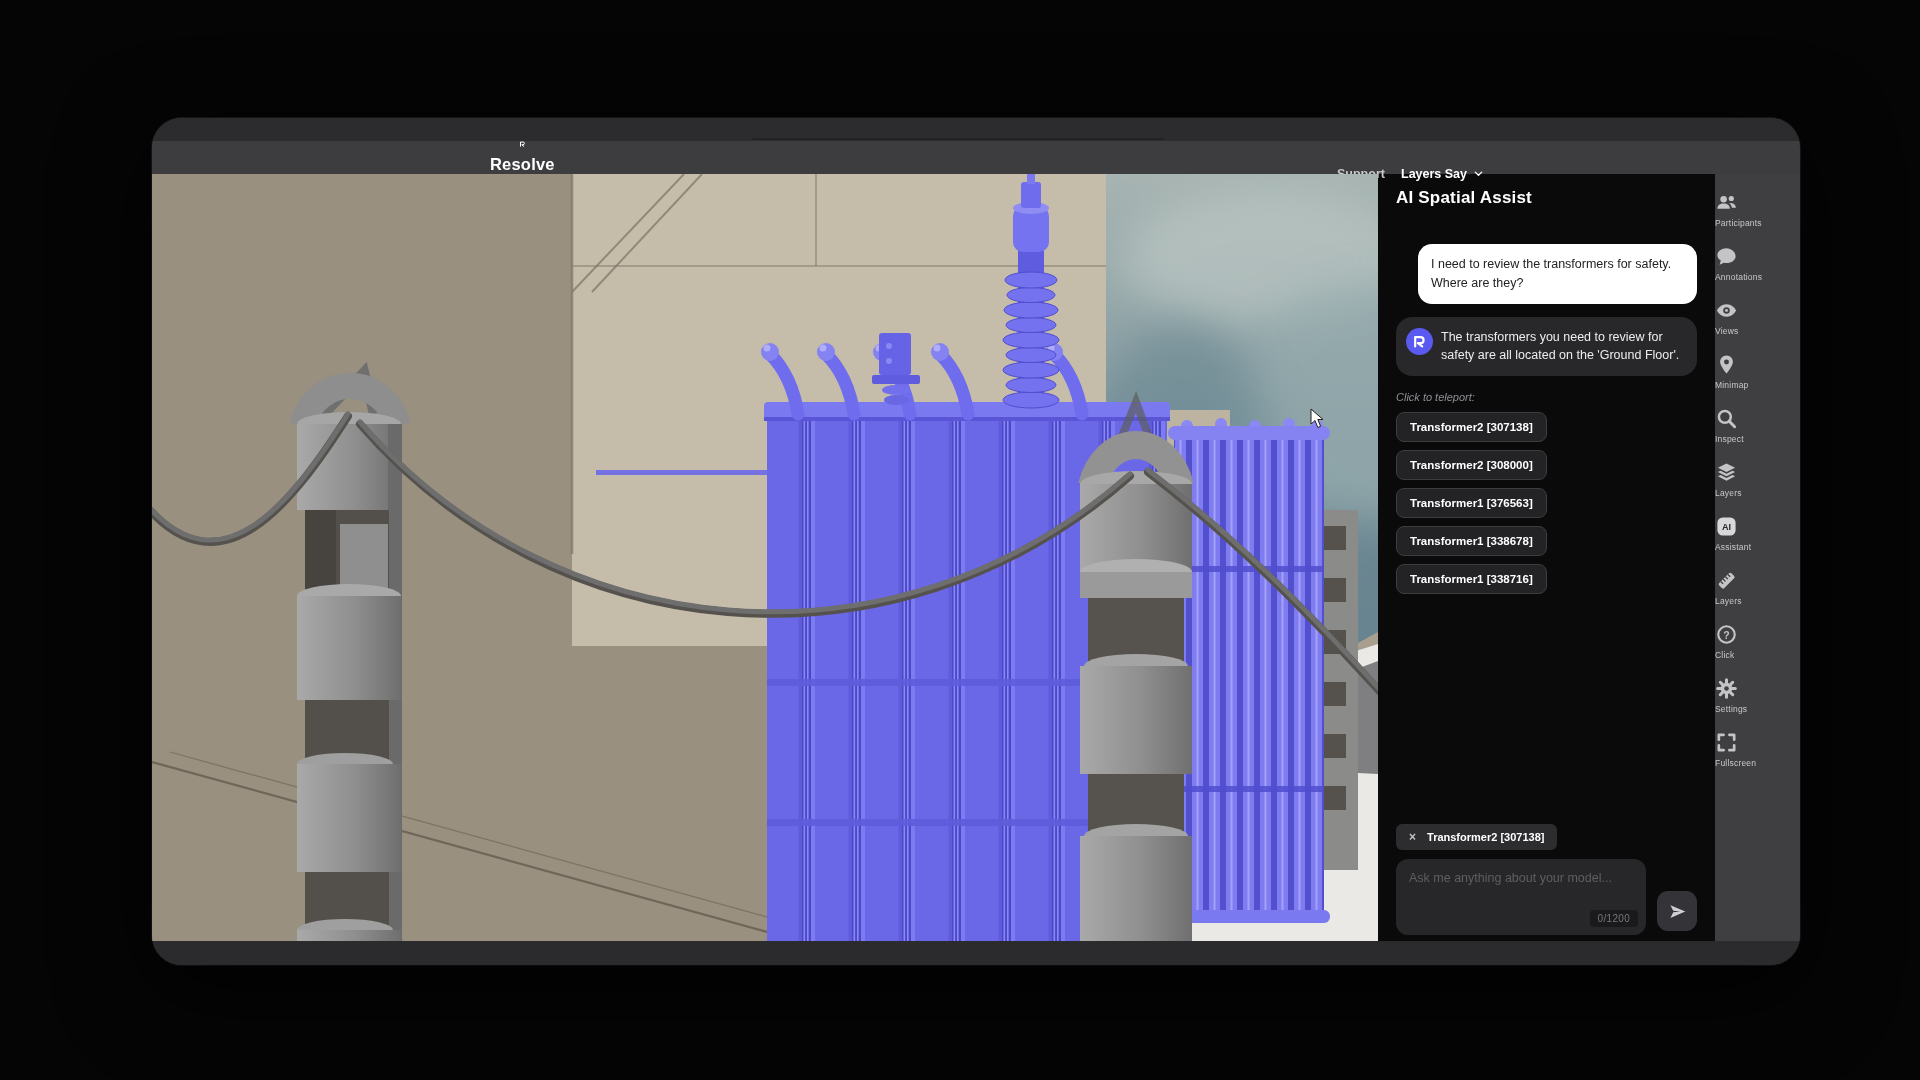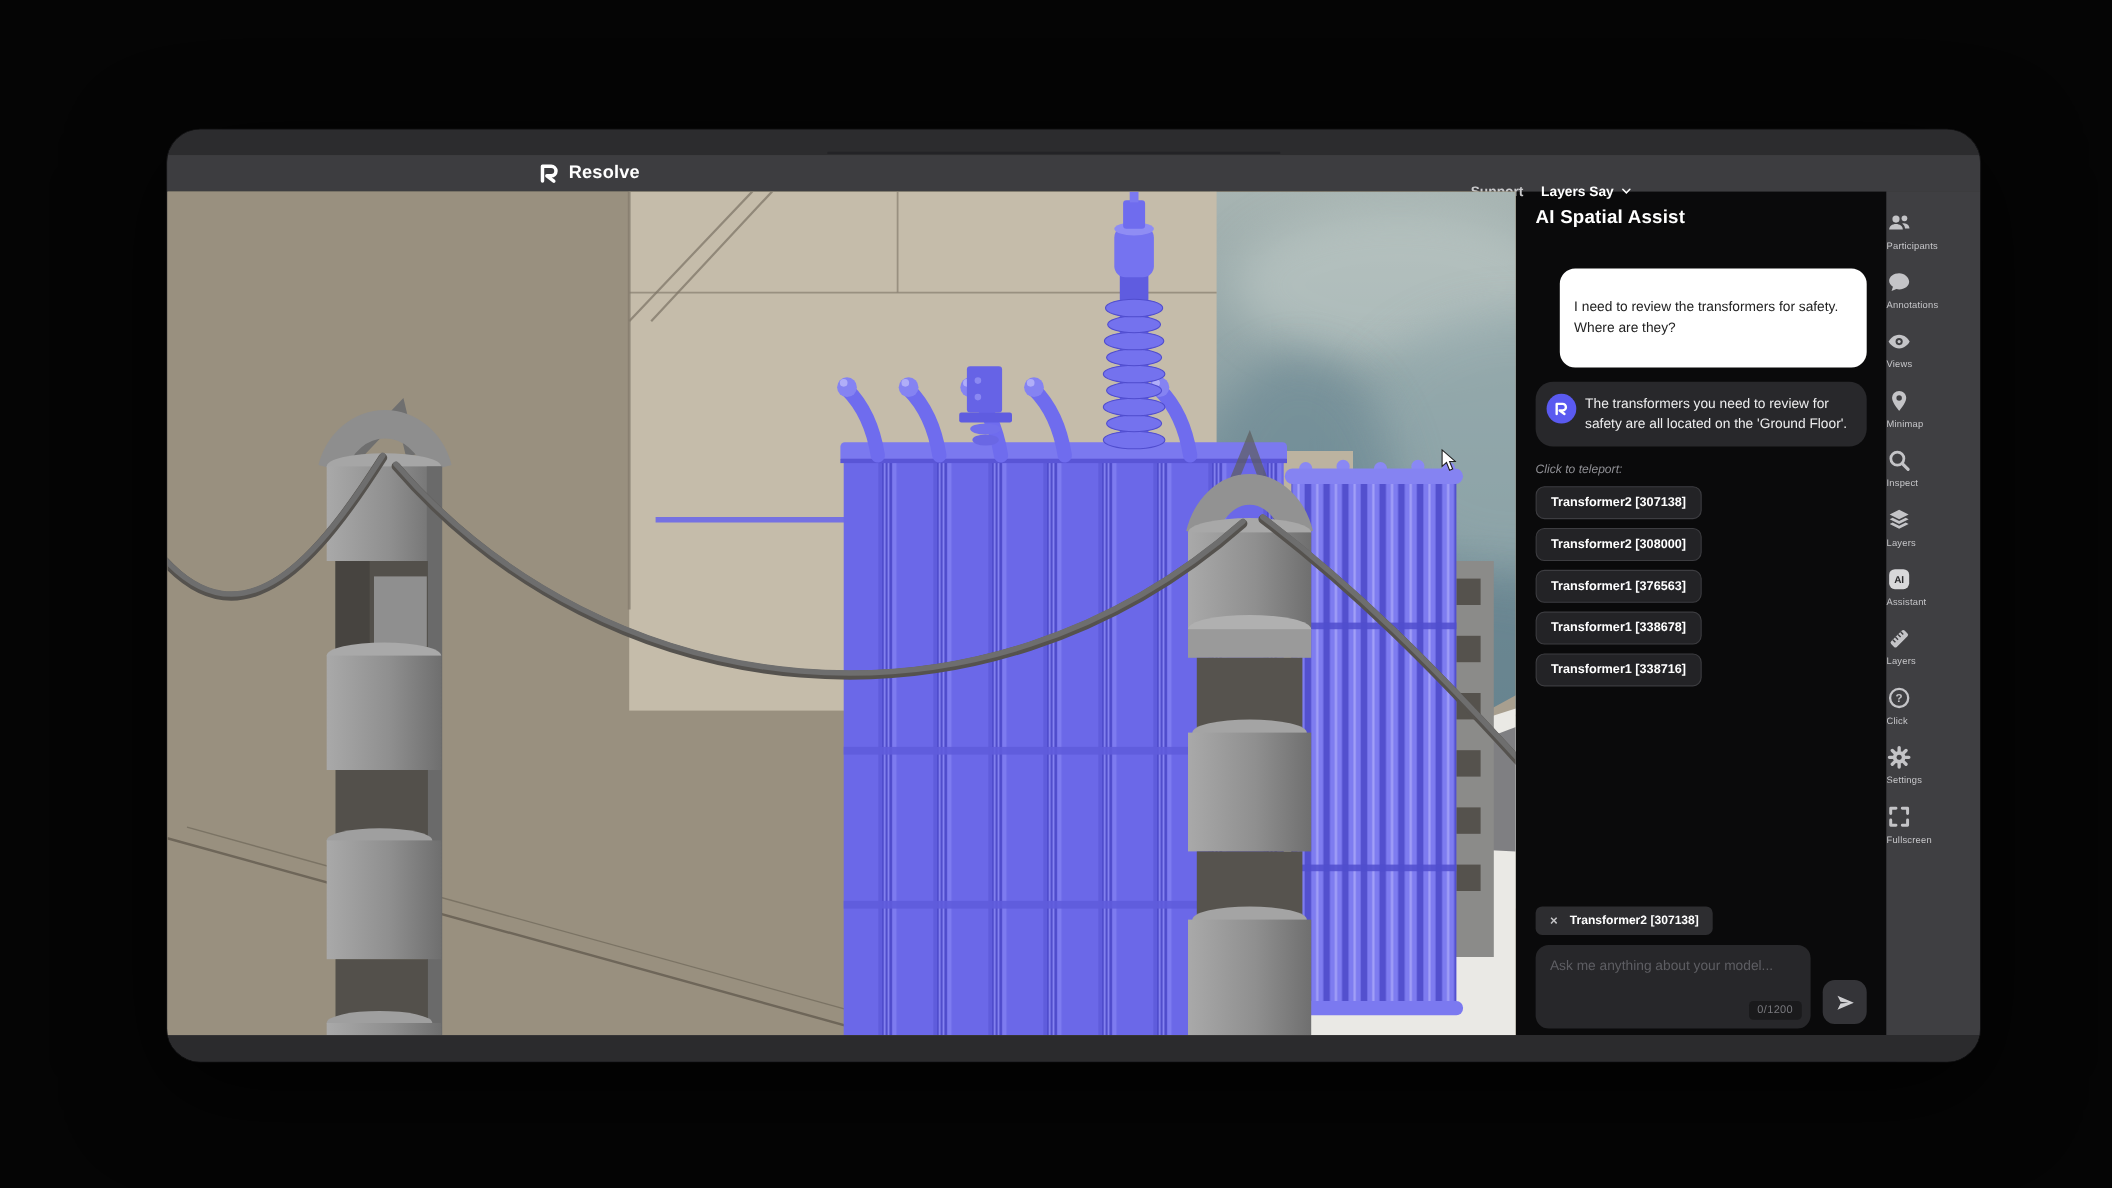--- a/index.html
+++ b/index.html
@@ -17,36 +17,36 @@
   .app-window{
     position:absolute; left:152px; top:118px; width:1648px; height:847px;
     background:#39393c; border-radius:30px; overflow:hidden;
     box-shadow:0 24px 90px rgba(0,0,0,.85), 0 0 0 1px #1c1c1e;
     display:flex; flex-direction:column;
   }
   
   .chrome-strip{ height:23px; background:#2c2c2e; position:relative; flex:none; }
   .chrome-line{ position:absolute; left:600px; bottom:1px; width:412px; height:2px; background:#232326; border-radius:2px; }
   .header{ height:33px; background:#3d3d40; position:relative; flex:none; }
-  .logo{ position:absolute; left:338px; top:0; height:33px; display:flex; align-items:center; gap:8px; }
+  .logo{ position:absolute; left:338px; top:0; height:33px; display:flex; align-items:center; gap:8px;flex-direction:column; }
   .logo-text{ color:#fff; font-size:16.5px; font-weight:600; letter-spacing:.2px; }
   .hdr-link{ position:absolute; top:16px; height:33px; display:flex; align-items:center; color:#c9c9cb; font-size:12.5px; }
   .hdr-support{ left:1185px; font-weight:600; }
   .hdr-user{ left:1249px; color:#fff; font-weight:700; gap:6px; }
   
   .main-row{ flex:1; display:flex; min-height:0; }
   .viewport{ width:1226px; height:767px; position:relative; flex:none; background:#99907f; overflow:hidden; }
   .viewport svg.scene{ display:block; }
   .cursor{ position:absolute; left:1158px; top:234px; width:14px; height:21px; pointer-events:none; }
   
   .assist-panel{ width:337px; flex:none; background:#0a0a0b; display:flex; flex-direction:column; padding:14px 18px 6px 18px; color:#fff; }
   .panel-title{ font-size:17px; font-weight:600; letter-spacing:.2px; margin-bottom:36px; }
   .user-bubble{
     background:#ffffff; color:#222; font-size:12.5px; line-height:1.5;
-    border-radius:14px; padding:26px 13px; margin:0 0 13px 22px;
+    border-radius:14px; padding:11px 13px; margin:0 0 13px 22px;
   }
   .ai-bubble{
     position:relative; background:#28282b; color:#ededee; font-size:12.5px; line-height:1.5;
     border-radius:16px; padding:11px 13px 11px 45px; 
   }
   .ai-avatar{
     position:absolute; left:10px; top:11px; width:27px; height:27px; border-radius:50%;
     background:#5a5af0; display:flex; align-items:center; justify-content:center;
   }
   .teleport-hint{ font-size:11px; font-style:italic; color:#8f8f94; margin:15px 0 9px 0; }

